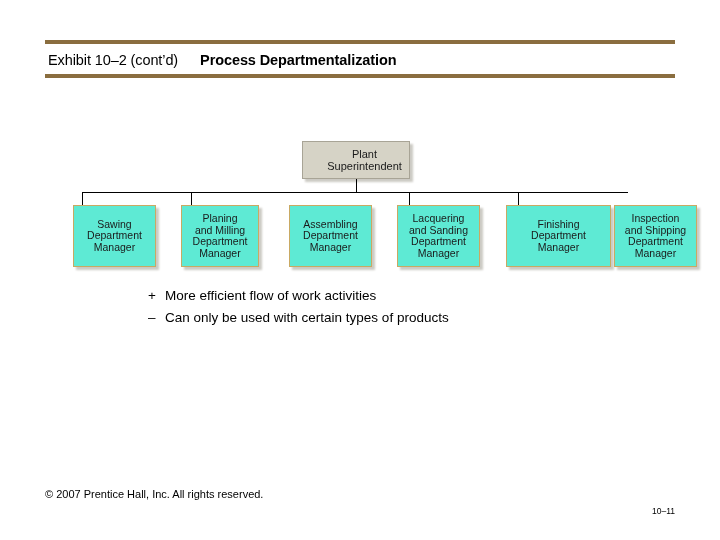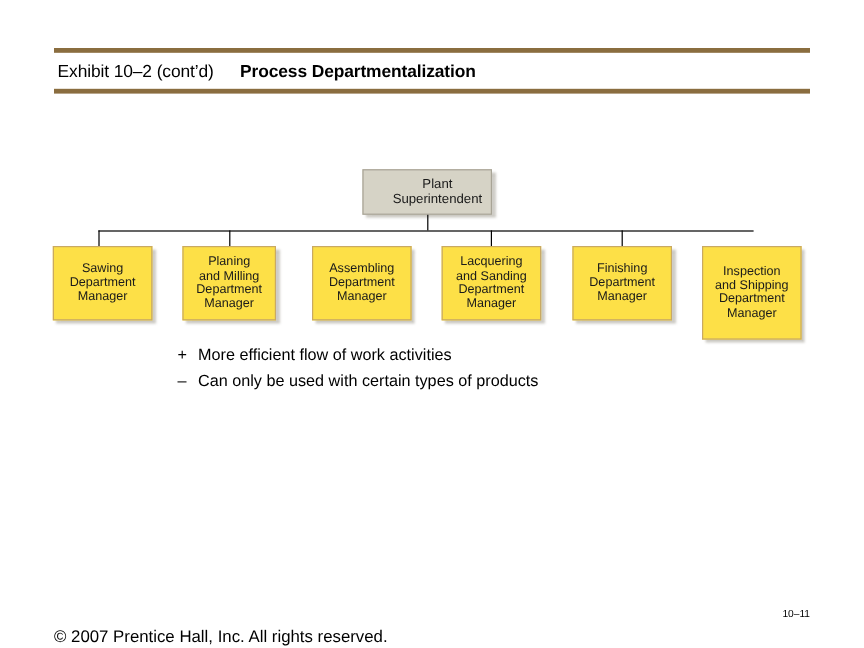--- a/index.html
+++ b/index.html
@@ -90,22 +90,23 @@
 
   .node-root {
     background: #d6d3c6;
     border-color: #a8a496;
     font-size: 11px;
     line-height: 12.5px;
     padding-left: 20px;
   }
 
   .node-dept {
-    background: #fde047;
+    background: #5eead4;
     border-color: #c9a963;
+    margin-left: 29px;
   }
 
   .node-label {
     display: block;
     white-space: pre-line;
   }
 
   .connector {
     position: absolute;
     background: #000000;
@@ -132,22 +133,22 @@
     width: 17px;
     flex: 0 0 17px;
     font-size: 13.5px;
   }
   .bullet-text { font-size: 13.5px; }
 
   
   .footer-copyright {
     position: absolute;
     left: 45px;
-    top: 522px;
-    font-size: 14px;
+    top: 488px;
+    font-size: 11px;
     color: #000000;
     white-space: nowrap;
   }
   .footer-pagenum {
     position: absolute;
     right: 45px;
     top: 506px;
     font-size: 8.5px;
     color: #000000;
     white-space: nowrap;
@@ -202,27 +203,27 @@
 Manager</span>
     </div>
 
     <div class="node node-dept" style="left:368px; top:205px; width:83px; height:62px;">
       <span class="node-label">Lacquering
 and Sanding
 Department
 Manager</span>
     </div>
 
-    <div class="node node-dept" style="left:477px; top:205px; width:83px; height:62px;">
+    <div class="node node-dept" style="left:477px; top:205px; width:105px; height:62px;">
       <span class="node-label">Finishing
 Department
 Manager</span>
     </div>
 
-    <div class="node node-dept" style="left:585px; top:205px; width:83px; height:78px;">
+    <div class="node node-dept" style="left:585px; top:205px; width:83px; height:62px;">
       <span class="node-label">Inspection
 and Shipping
 Department
 Manager</span>
     </div>
 
   </div>
 
   <div class="bullets">
     <div class="bullet">

